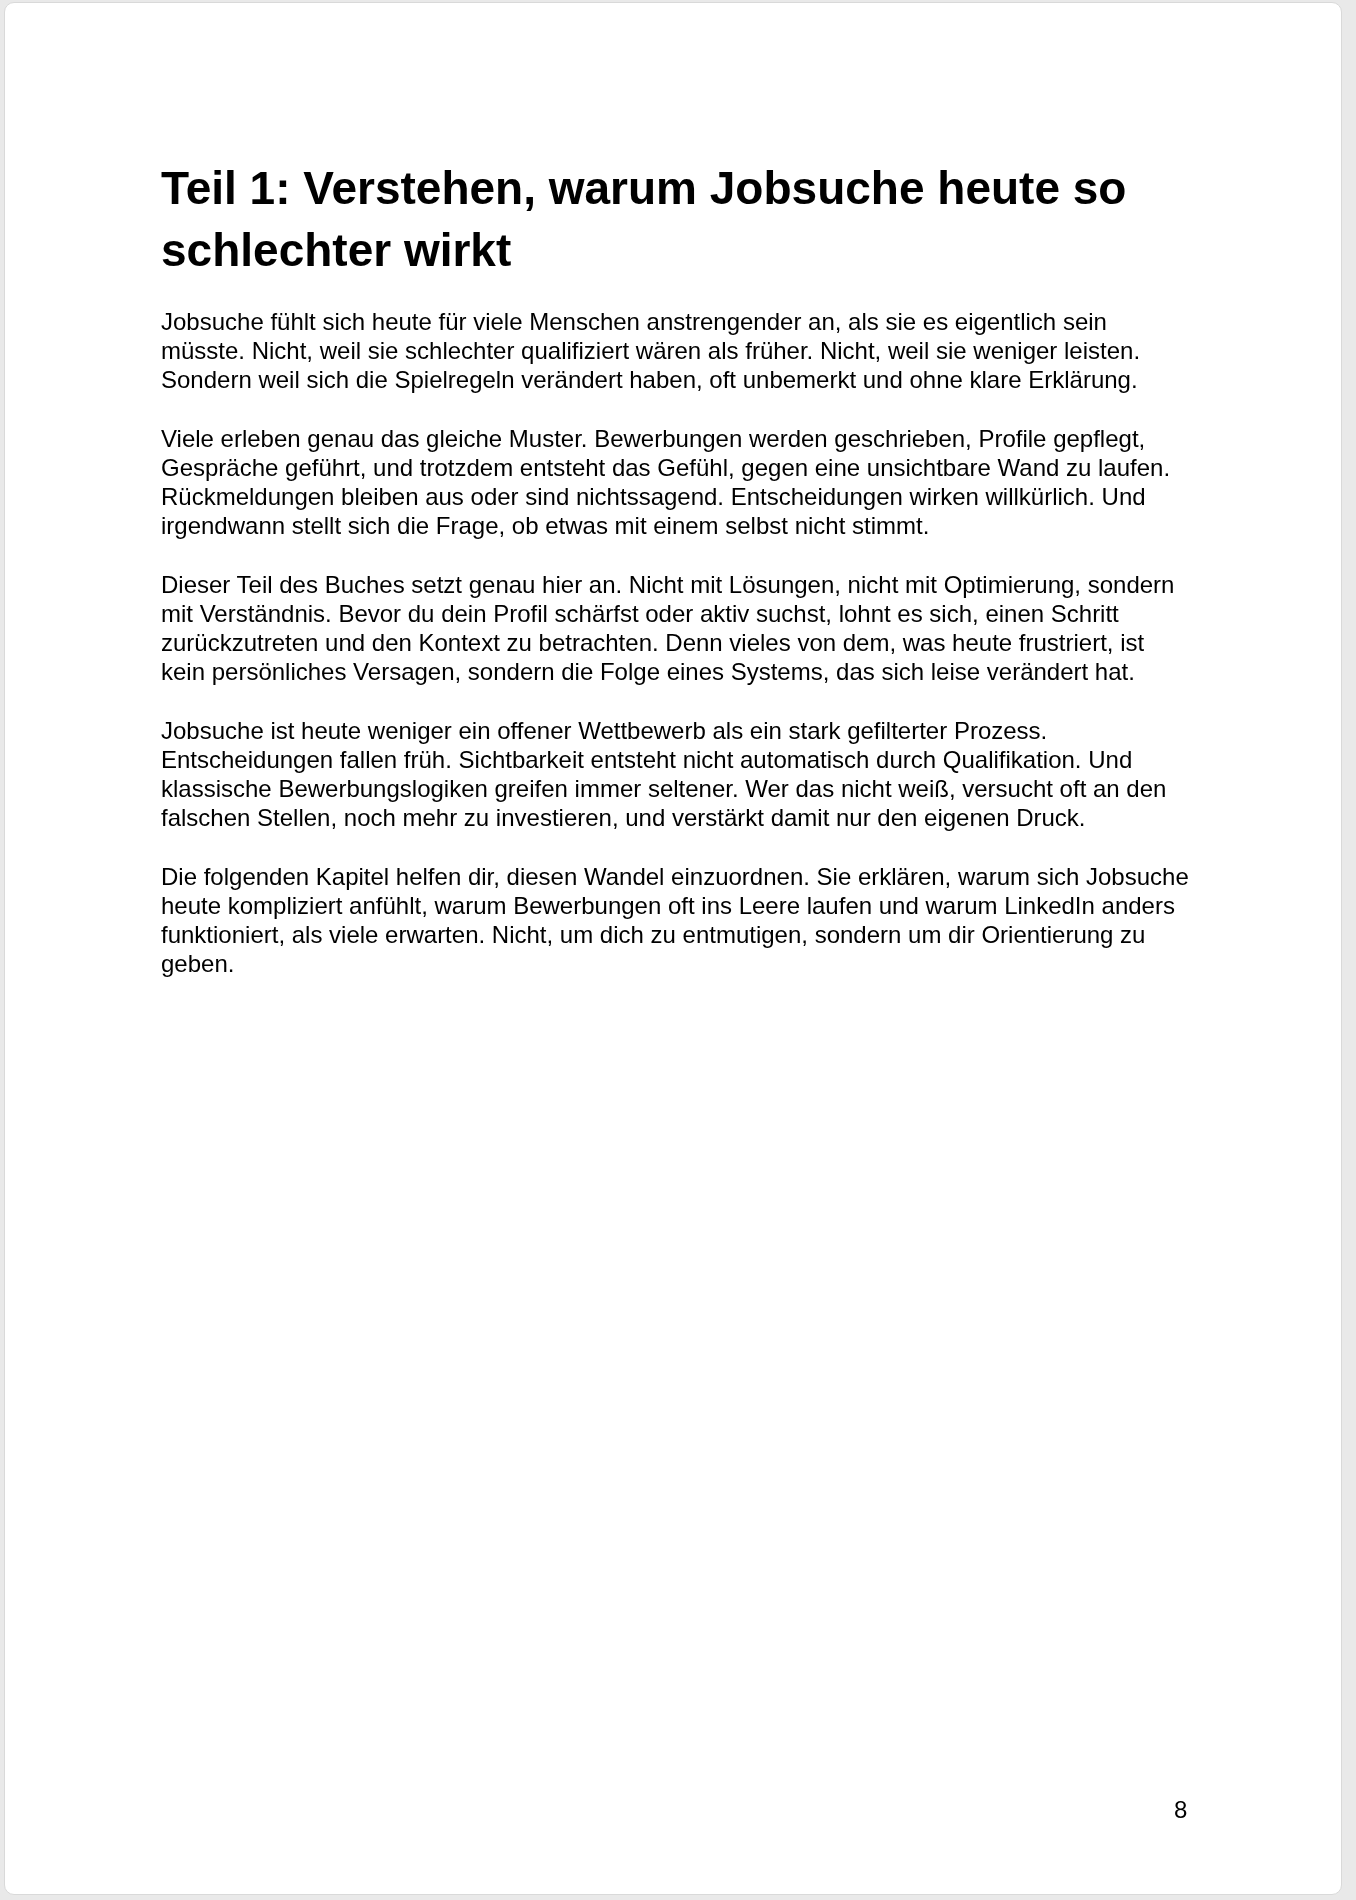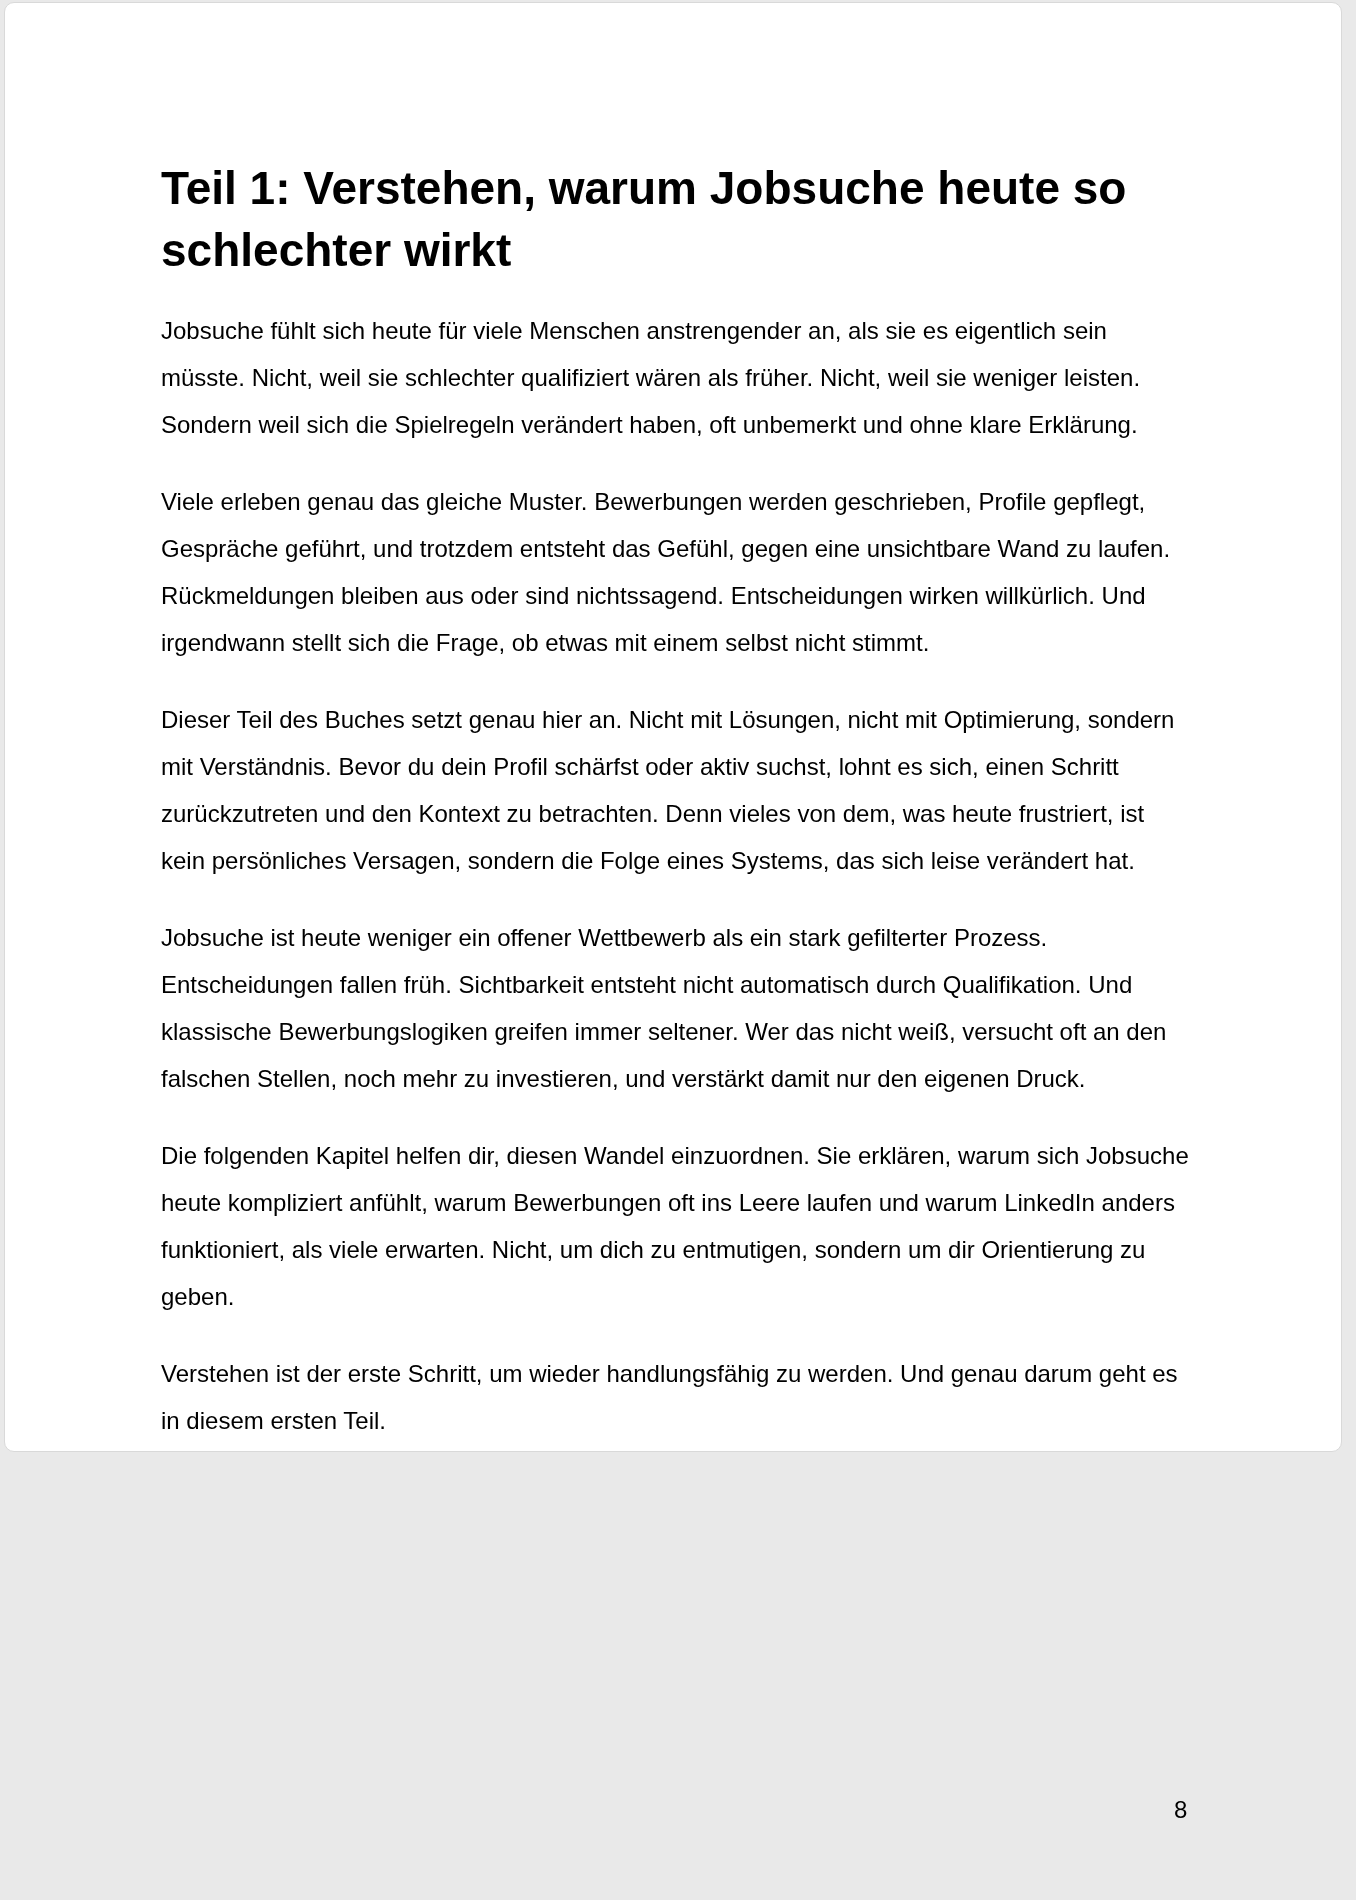--- a/index.html
+++ b/index.html
@@ -10,21 +10,21 @@
     height: 1900px;
     background: #e9e9e9;
     font-family: "Liberation Sans", sans-serif;
     overflow: hidden;
   }
   .page {
     position: absolute;
     left: 4px;
     top: 2px;
     width: 1338px;
-    height: 1450px;
+    height: 1893px;
     background: #ffffff;
     border: 1px solid #d9d9d9;
     border-radius: 10px;
   }
   .content {
     position: absolute;
     left: 156px;
     top: 0;
     width: 1032px;
     color: #000000;
@@ -33,21 +33,21 @@
     margin: 154px 0 0 0;
     font-size: 46px;
     line-height: 62px;
     font-weight: 700;
     color: #000000;
     letter-spacing: 0;
   }
   p.body-para {
     margin: 30px 0 0 0;
     font-size: 24px;
-    line-height: 47px;
+    line-height: 29px;
     color: #000000;
   }
   p.body-para.first {
     margin-top: 26px;
   }
   .page-number {
     position: absolute;
     left: 1169px;
     top: 1793px;
     font-size: 24px;
@@ -59,16 +59,15 @@
 <body>
 
 <div class="page">
   <div class="content">
     <h1 class="doc-title"><span>Teil 1: Verstehen, warum Jobsuche heute so</span><br><span>schlechter wirkt</span></h1>
     <p class="body-para first">Jobsuche fühlt sich heute für viele Menschen anstrengender an, als sie es eigentlich sein müsste. Nicht, weil sie schlechter qualifiziert wären als früher. Nicht, weil sie weniger leisten. Sondern weil sich die Spielregeln verändert haben, oft unbemerkt und ohne klare Erklärung.</p>
     <p class="body-para">Viele erleben genau das gleiche Muster. Bewerbungen werden geschrieben, Profile gepflegt, Gespräche geführt, und trotzdem entsteht das Gefühl, gegen eine unsichtbare Wand zu laufen. Rückmeldungen bleiben aus oder sind nichtssagend. Entscheidungen wirken willkürlich. Und irgendwann stellt sich die Frage, ob etwas mit einem selbst nicht stimmt.</p>
     <p class="body-para">Dieser Teil des Buches setzt genau hier an. Nicht mit Lösungen, nicht mit Optimierung, sondern mit Verständnis. Bevor du dein Profil schärfst oder aktiv suchst, lohnt es sich, einen Schritt zurückzutreten und den Kontext zu betrachten. Denn vieles von dem, was heute frustriert, ist kein persönliches Versagen, sondern die Folge eines Systems, das sich leise verändert hat.</p>
     <p class="body-para">Jobsuche ist heute weniger ein offener Wettbewerb als ein stark gefilterter Prozess. Entscheidungen fallen früh. Sichtbarkeit entsteht nicht automatisch durch Qualifikation. Und klassische Bewerbungslogiken greifen immer seltener. Wer das nicht weiß, versucht oft an den falschen Stellen, noch mehr zu investieren, und verstärkt damit nur den eigenen Druck.</p>
     <p class="body-para">Die folgenden Kapitel helfen dir, diesen Wandel einzuordnen. Sie erklären, warum sich Jobsuche heute kompliziert anfühlt, warum Bewerbungen oft ins Leere laufen und warum LinkedIn anders funktioniert, als viele erwarten. Nicht, um dich zu entmutigen, sondern um dir Orientierung zu geben.</p>
-    <p class="body-para">Verstehen ist der erste Schritt, um wieder handlungsfähig zu werden. Und genau darum geht es in diesem ersten Teil.</p>
   </div>
   <div class="page-number">8</div>
 </div>
 
 </body></html>

